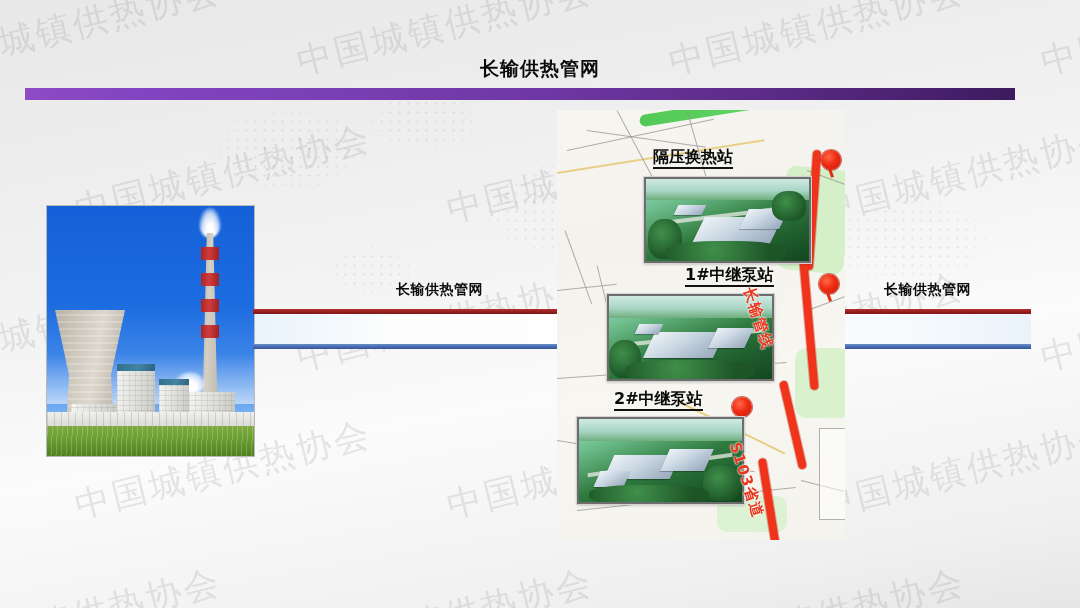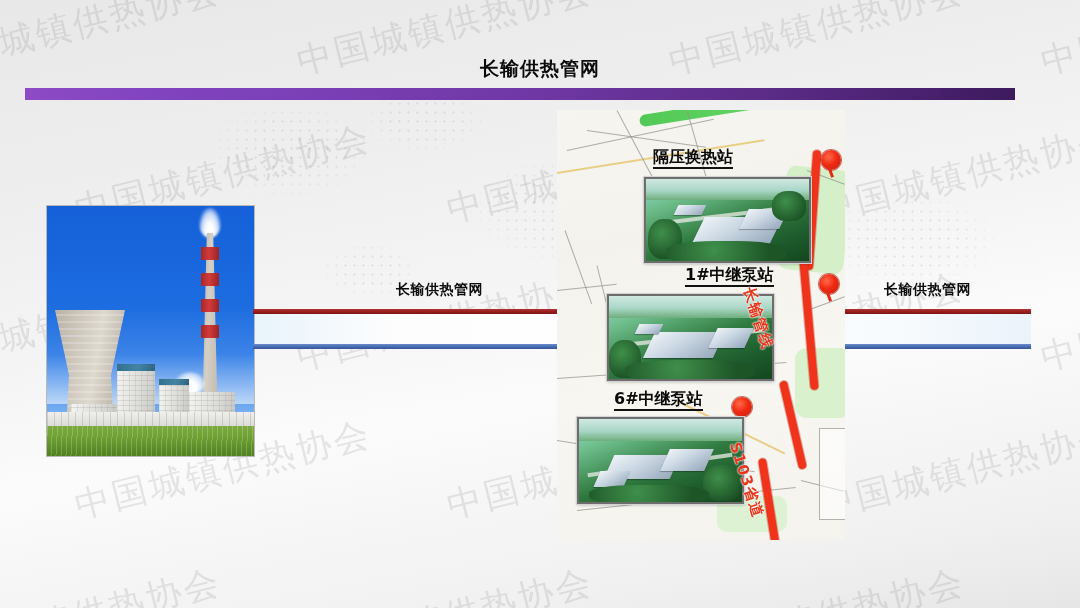--- a/index.html
+++ b/index.html
@@ -286,21 +286,21 @@
     <div class="hwy h2"></div>
     <div class="hwy h3"></div>
     <div class="hwy h4"></div>
 
     <div class="marker" style="left:264px;top:40px;"></div>
     <div class="marker" style="left:262px;top:164px;"></div>
     <div class="marker" style="left:175px;top:287px;"></div>
 
     <div class="map-label l1">隔压换热站</div>
     <div class="map-label l2">1#中继泵站</div>
-    <div class="map-label l3">6#中继泵站</div>
+    <div class="map-label l3">2#中继泵站</div>
 
     <div class="inset i1">
       <div class="inset-sky"></div>
       <div class="inset-road" style="left:10px;top:34px;width:145px;height:4px;transform:rotate(-7deg);"></div>
       <div class="inset-shed" style="left:52px;top:38px;width:78px;height:28px;transform:skewX(-26deg);"></div>
       <div class="inset-shed" style="left:98px;top:30px;width:40px;height:20px;transform:skewX(-26deg);"></div>
       <div class="inset-shed" style="left:30px;top:26px;width:28px;height:10px;transform:skewX(-26deg);"></div>
       <div class="inset-tree" style="left:2px;top:40px;width:34px;height:40px;"></div>
       <div class="inset-tree" style="left:126px;top:12px;width:34px;height:30px;"></div>
       <div class="inset-tree" style="left:20px;top:62px;width:120px;height:24px;border-radius:40%;"></div>

